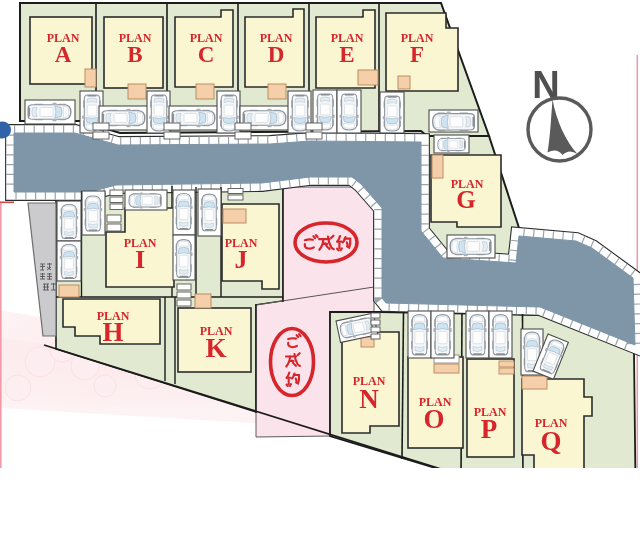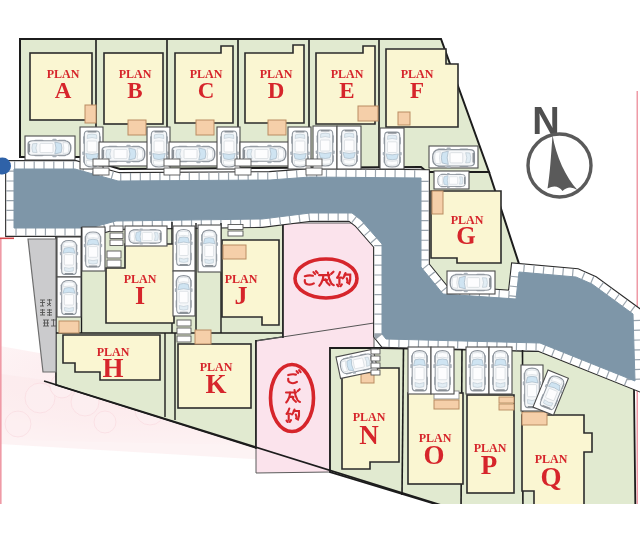--- a/index.html
+++ b/index.html
@@ -1,17 +1,17 @@
 <!DOCTYPE html>
 <html><head>
 <meta charset="utf-8">
 <style>
 html,body{margin:0;padding:0;background:#fff;}
 #wrap{position:relative;width:640px;height:468px;overflow:hidden;background:#fff;
-  font-family:"Liberation Sans",sans-serif;margin-top:36px;}
+  font-family:"Liberation Sans",sans-serif;}
 svg{display:block;}
 </style>
 </head>
 <body>
 <div id="wrap">
 <svg width="640" height="552" viewBox="0 0 640 552">
 <defs>
 
 <g id="carV">
 <rect x="0.2" y="5" width="2.6" height="7" rx="1.2" fill="#9aa2aa"></rect>

